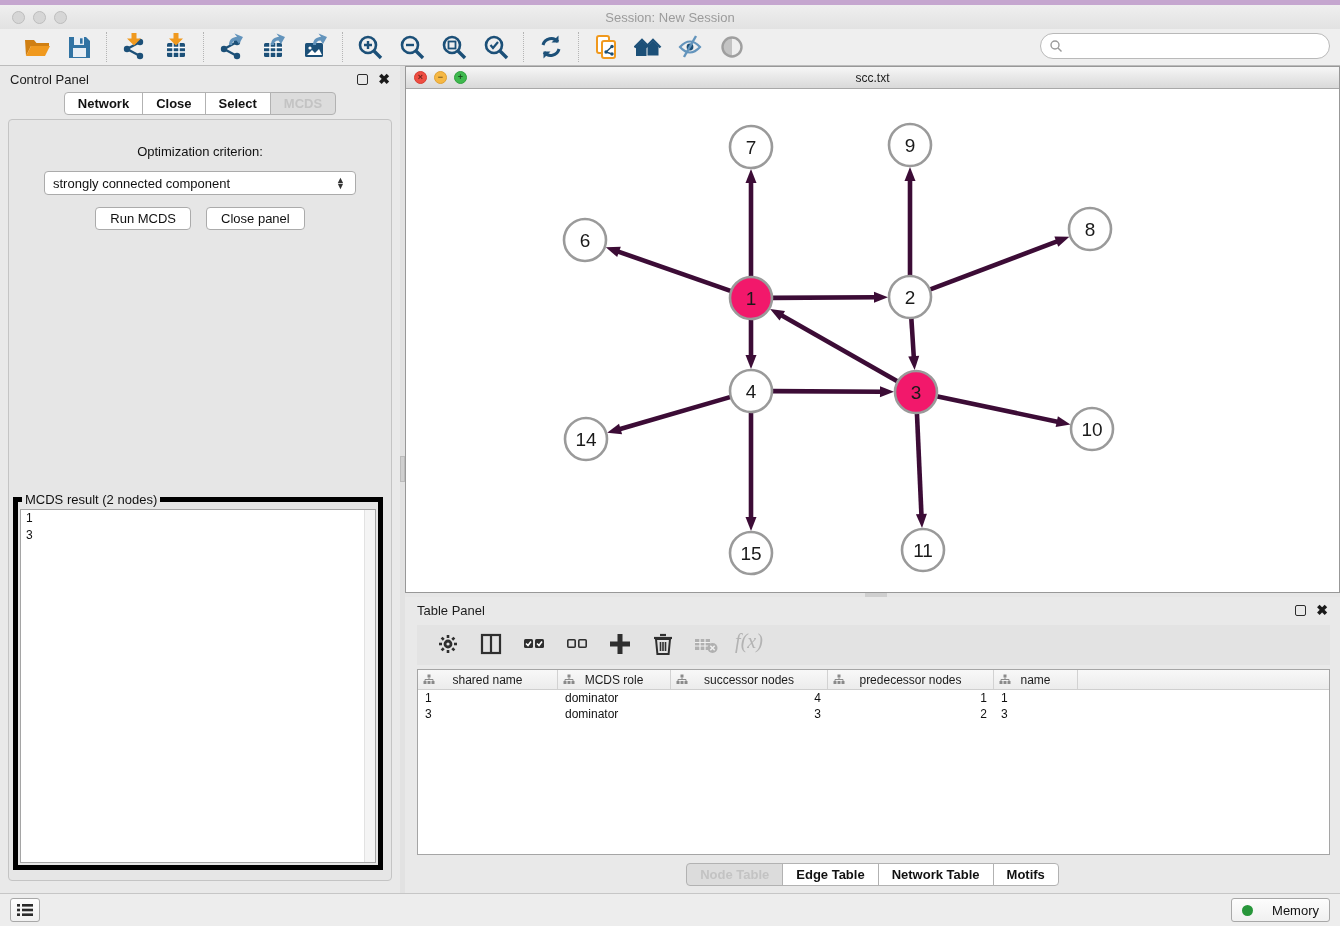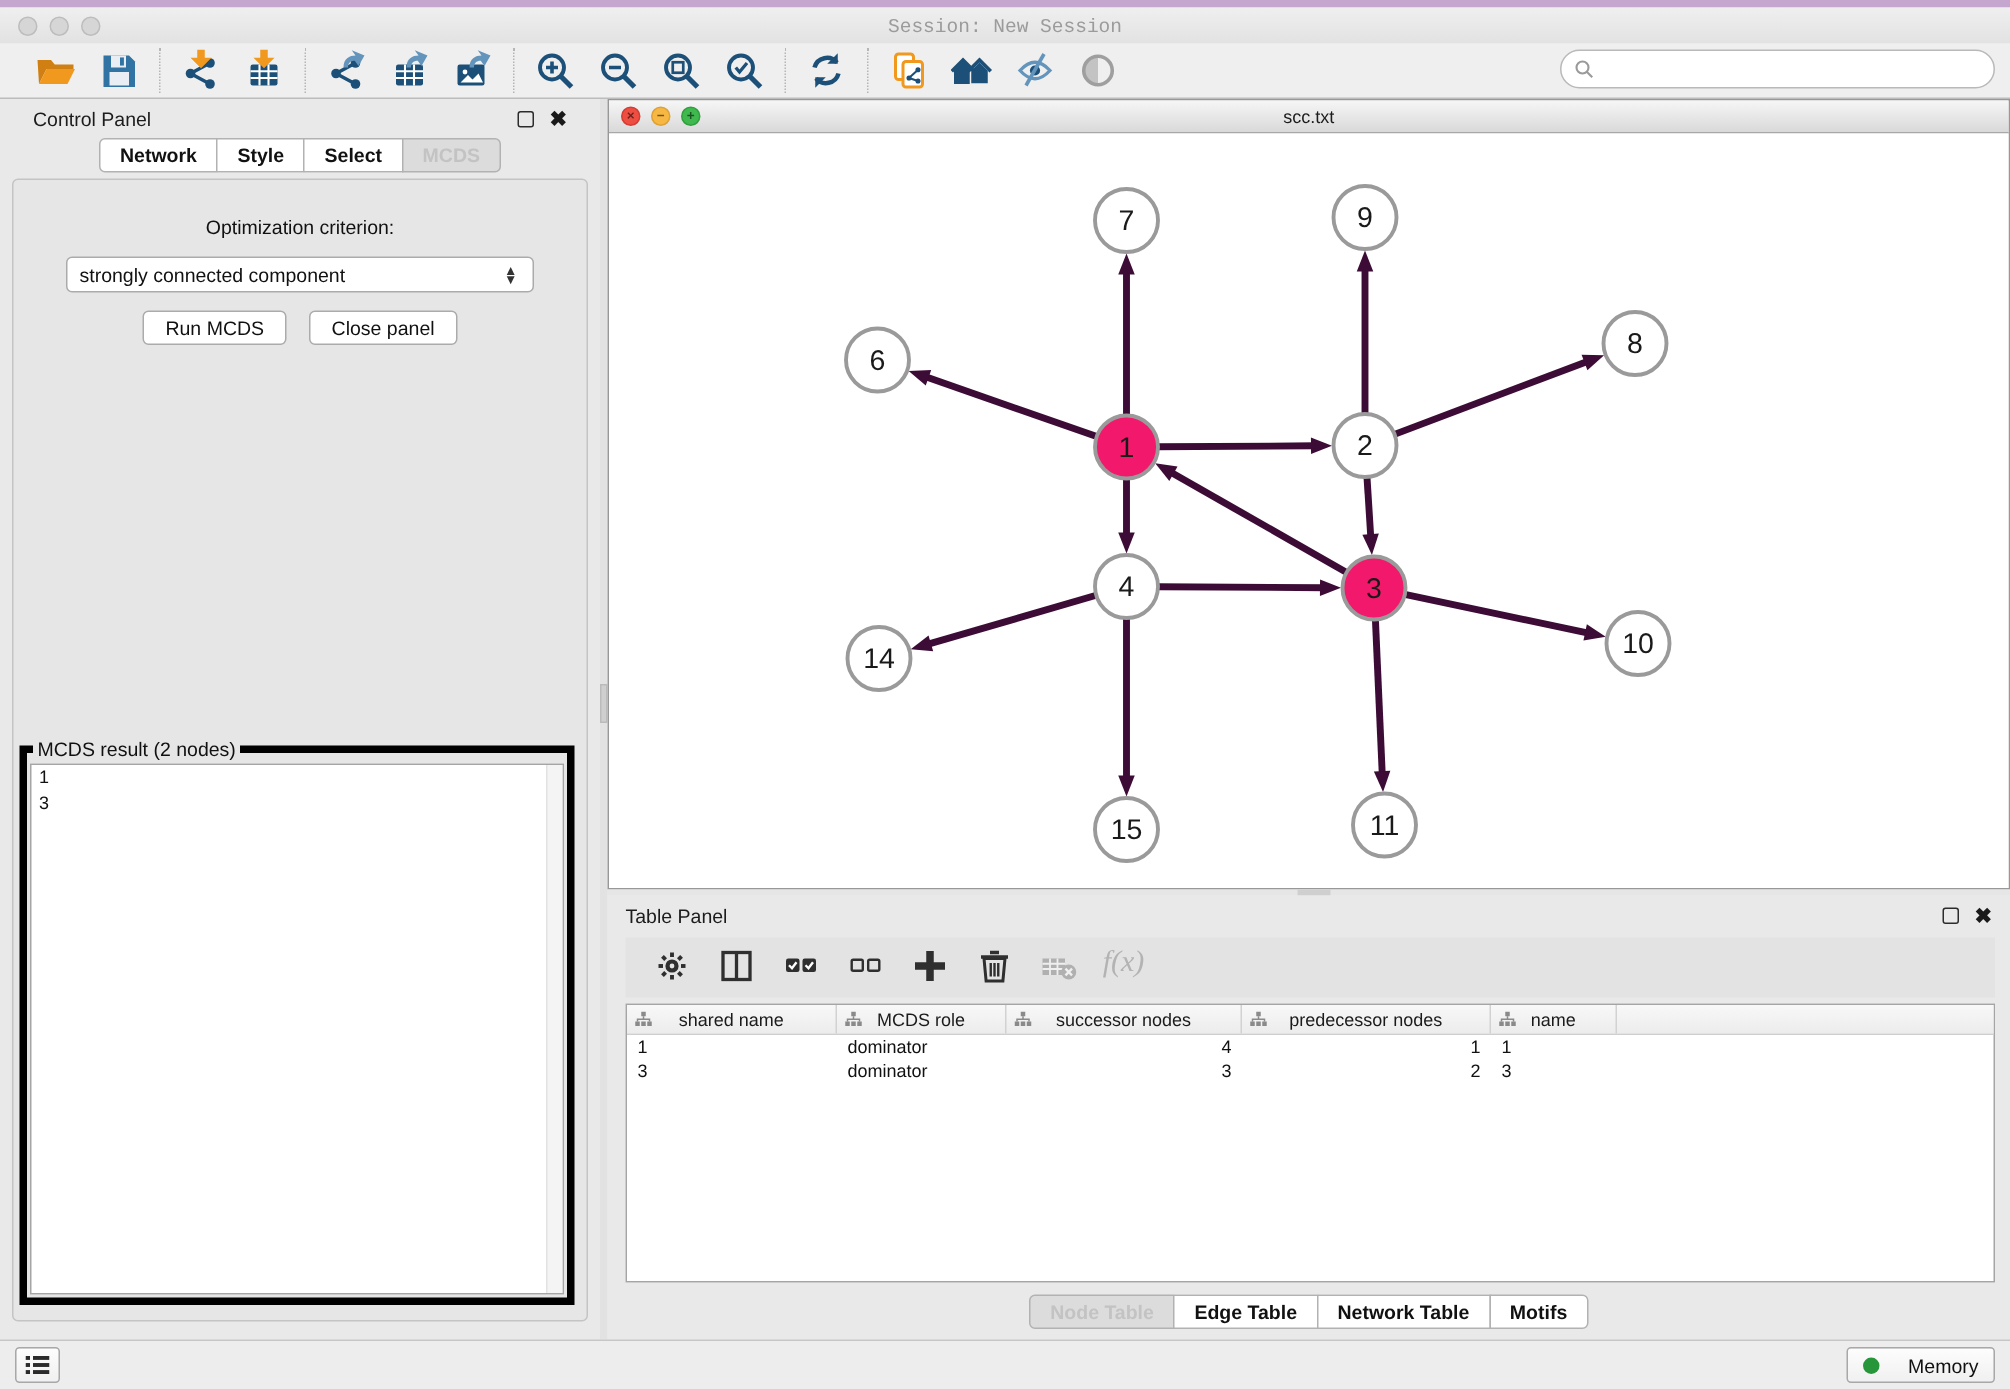--- a/index.html
+++ b/index.html
@@ -6,34 +6,34 @@
   html,body { width:1340px; height:926px; }
   body { font-family:"Liberation Sans", sans-serif; background:#ededed; overflow:hidden; }
   .screen { position:relative; width:1340px; height:926px; background:#ededed; }
 
   
   .top-strip { position:absolute; left:0; top:0; width:1340px; height:5px; background:#c5a6cf; }
   .titlebar { position:absolute; left:0; top:5px; width:1340px; height:24px;
               background:linear-gradient(#efefef,#e2e2e2); display:flex; align-items:center; }
   .traffic { display:flex; gap:8px; margin-left:12px; }
   .tl { width:13px; height:13px; border-radius:50%; background:#d6d6d6; border:1px solid #bdbdbd; }
-  .win-title { position:absolute; left:0; right:0; text-align:center; font-size:13px; color:#9b9b9b;font-family:Liberation Mono, monospace; }
+  .win-title { position:absolute; left:0; right:0; text-align:center; font-size:13px; color:#9b9b9b; }
 
   .toolbar { position:absolute; left:0; top:29px; width:1340px; height:37px; background:#efefef;
              border-bottom:1px solid #bcbcbc; display:flex; align-items:center; padding-left:10px; }
   .tb-group { display:flex; align-items:center; gap:10px; padding:0 11px; }
   .tb-sep { width:1px; height:30px; border-left:1px dotted #b5b5b5; }
   .tb-btn { width:32px; height:30px; display:flex; align-items:center; justify-content:center; }
   .tb-btn svg { display:block; }
   .search-wrap { position:absolute; right:10px; top:33px; width:290px; height:26px; background:#fff;
                  border:1px solid #b9b9b9; border-radius:13px; display:flex; align-items:center; padding-left:8px; }
 
   
   .control-panel { position:absolute; left:0; top:66px; width:400px; height:827px; background:#e9e9e9; }
-  .panel-head { height:26px; display:flex; align-items:center; padding:0 22px; }
+  .panel-head { height:26px; display:flex; align-items:center; padding:0 10px; }
   .panel-title { font-size:13px; color:#1c1c1c; flex:1; }
   .float-ic { width:11px; height:11px; border:1.5px solid #2c2c2c; border-radius:2px; margin-right:10px; }
   .close-ic { font-size:14px; font-weight:bold; color:#1a1a1a; line-height:1; }
   .tabset { display:flex; justify-content:center; position:relative; z-index:2; }
   .tab { background:#fff; border:1px solid #b2b2b2; margin-left:-1px; padding:3px 13px;
          font-size:13px; font-weight:600; color:#111; }
   .tab:first-child { border-radius:4px 0 0 4px; margin-left:0; }
   .tab:last-child { border-radius:0 4px 4px 0; }
   .tab.tab-disabled { background:#dcdcdc; color:#c3c3c3; }
   .cp-content { position:absolute; left:8px; top:53px; width:384px; bottom:12px;
@@ -264,21 +264,21 @@
   </div>
 
   <div class="control-panel">
     <div class="panel-head">
       <div class="panel-title">Control Panel</div>
       <div class="float-ic"></div>
       <div class="close-ic">✖</div>
     </div>
     <div class="tabset" id="cp-tabs">
         <div class="tab">Network</div>
-        <div class="tab">Style</div>
+        <div class="tab">Close</div>
         <div class="tab">Select</div>
         <div class="tab tab-disabled">MCDS</div>
       </div>
     <div class="cp-content">
       <div class="opt-label">Optimization criterion:</div>
       <div class="select-box">
         <span class="sel-text">strongly connected component</span>
         <span class="stepper">
             <span>▲</span>
             <span>▼</span>

